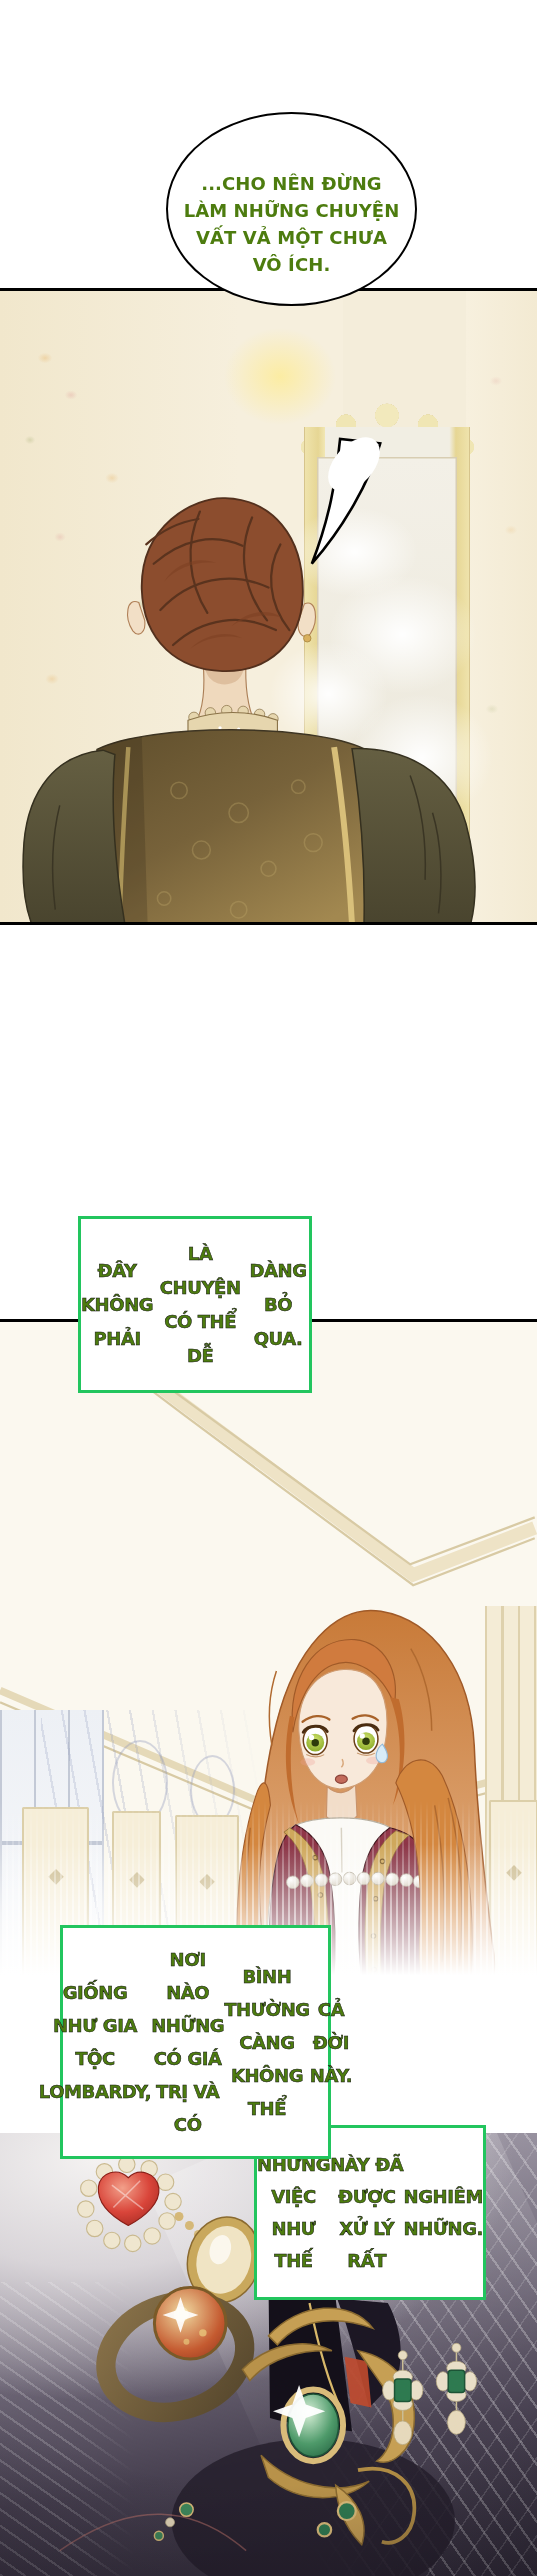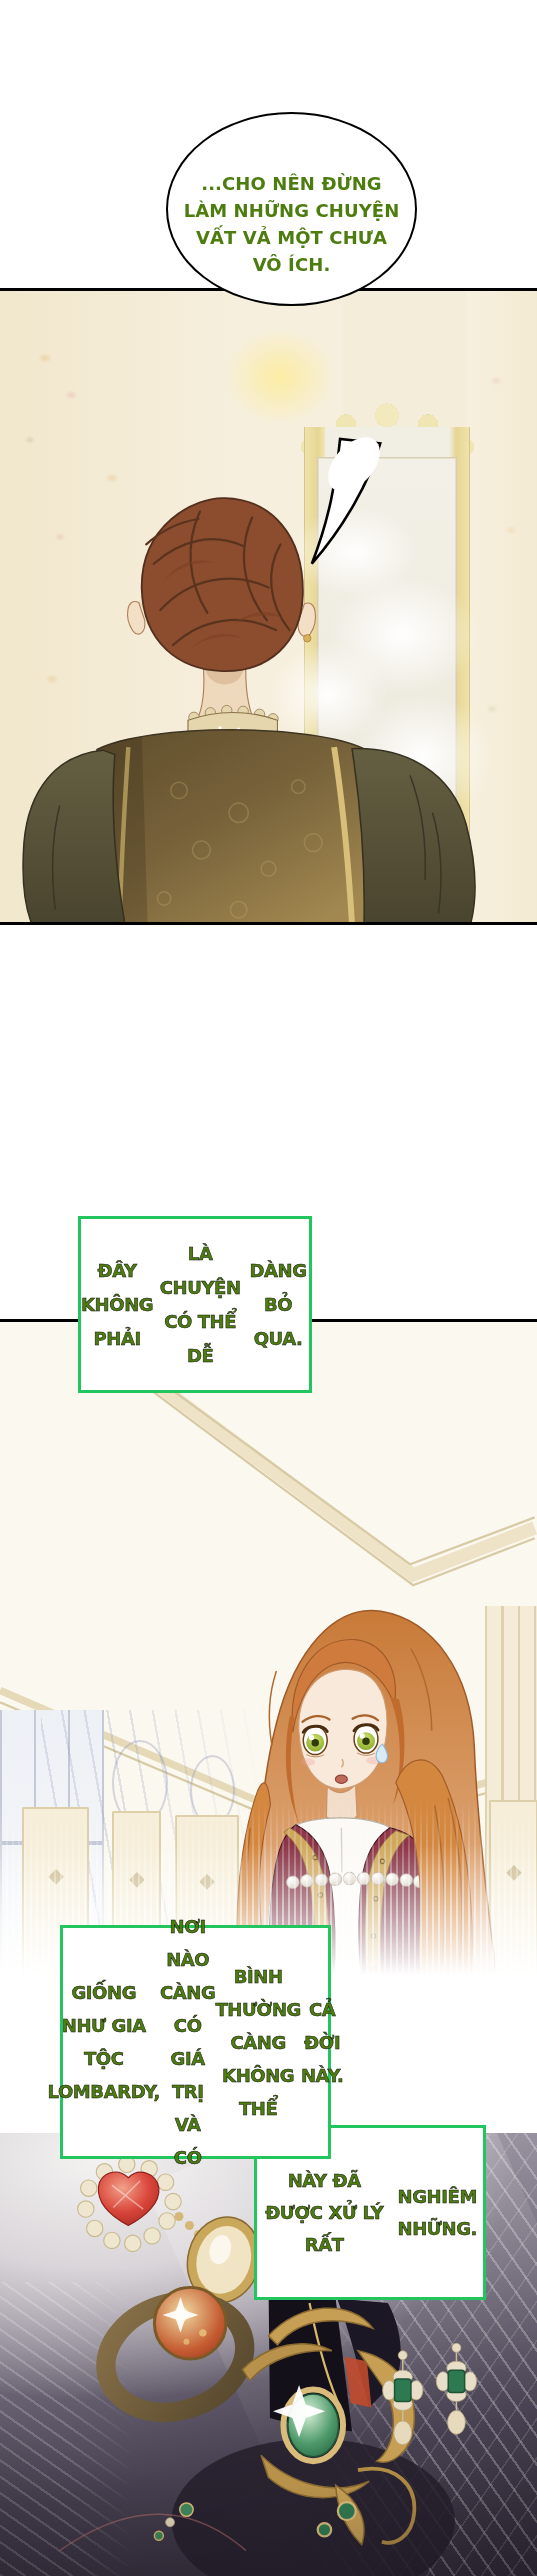--- a/index.html
+++ b/index.html
@@ -458,24 +458,25 @@
 
       <path d="M80,560 C180,490 260,500 330,560" fill="none" stroke="rgba(200,120,110,.5)" stroke-width="2"></path>
       <circle cx="250" cy="505" r="9" fill="#3f8a5c" stroke="#d9bc7a" stroke-width="2"></circle>
       <circle cx="228" cy="522" r="6" fill="#e6d9bc" stroke="#b3a67f"></circle>
       <circle cx="213" cy="540" r="6" fill="#3f8a5c" stroke="#d9bc7a" stroke-width="2"></circle>
     </svg>
     <div class="vignette"></div>
   </div>
 
   <div id="nbox-3" class="nbox">
+    <div class="line">NHỮNG VIỆC NHƯ THẾ</div>
     <div class="line">NÀY ĐÃ ĐƯỢC XỬ LÝ RẤT</div>
     <div class="line">NGHIÊM NHỮNG.</div>
   </div>
   <div id="nbox-2" class="nbox">
     <div class="line">GIỐNG NHƯ GIA TỘC LOMBARDY,</div>
-    <div class="line">NƠI NÀO CÀNG CÓ GIÁ TRỊ VÀ CÓ</div>
+    <div class="line">NƠI NÀO NHỮNG CÓ GIÁ TRỊ VÀ CÓ</div>
     <div class="line">BÌNH THƯỜNG CÀNG KHÔNG THỂ</div>
     <div class="line">CẢ ĐỜI NÀY.</div>
   </div>
 
 </div>
 
 
 </body></html>

